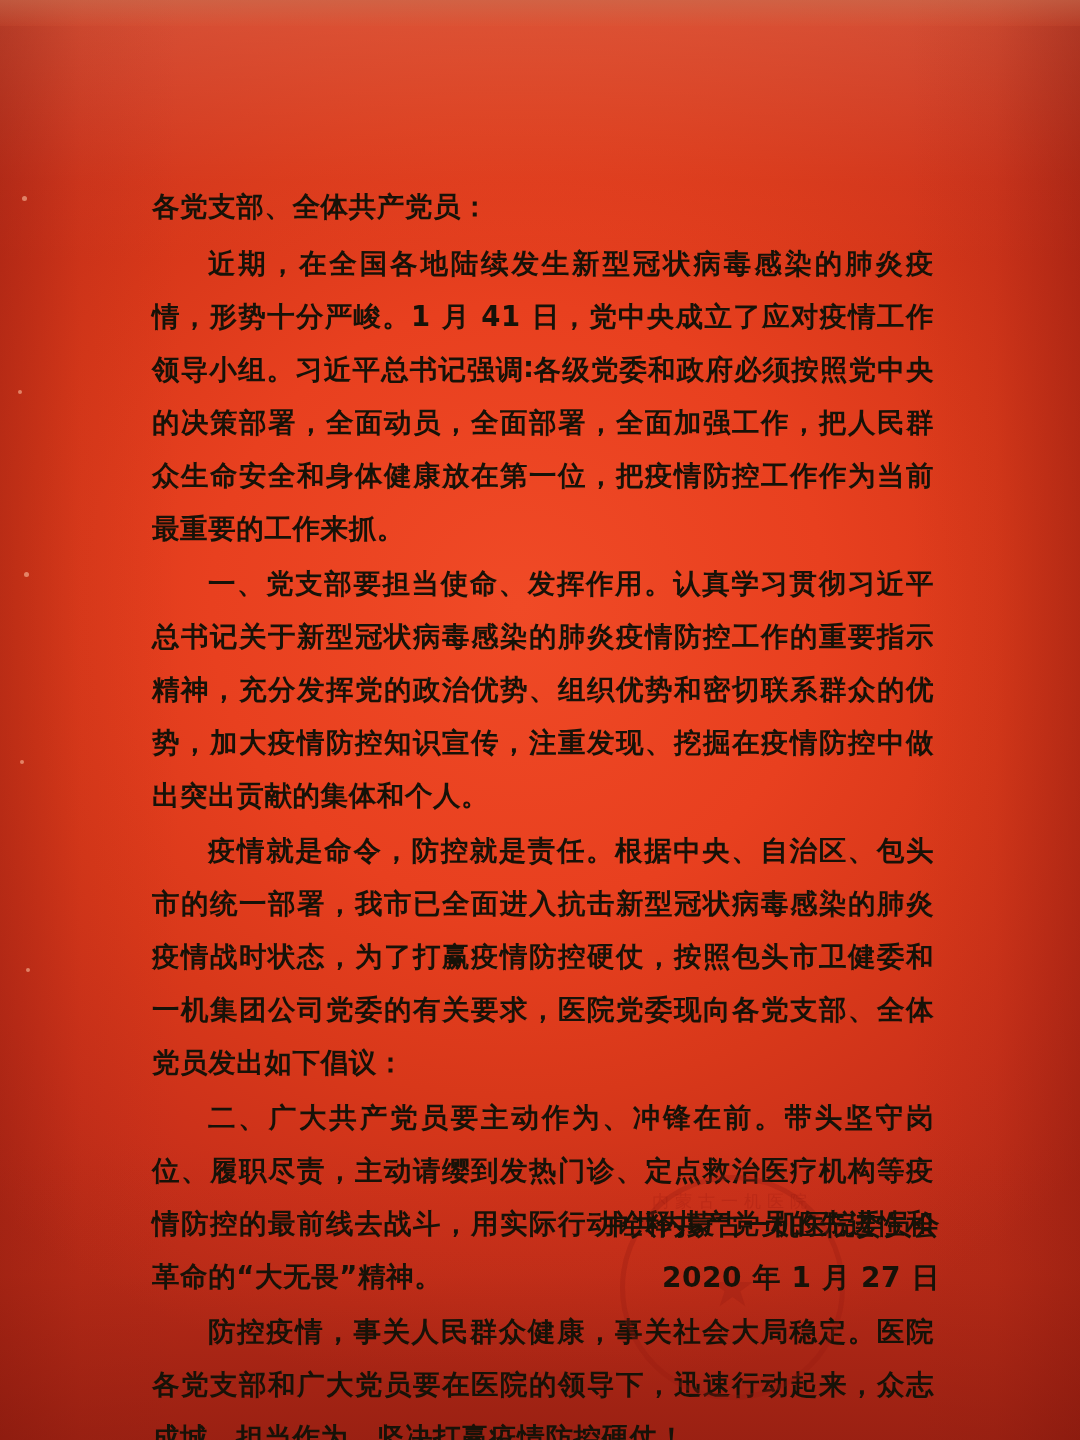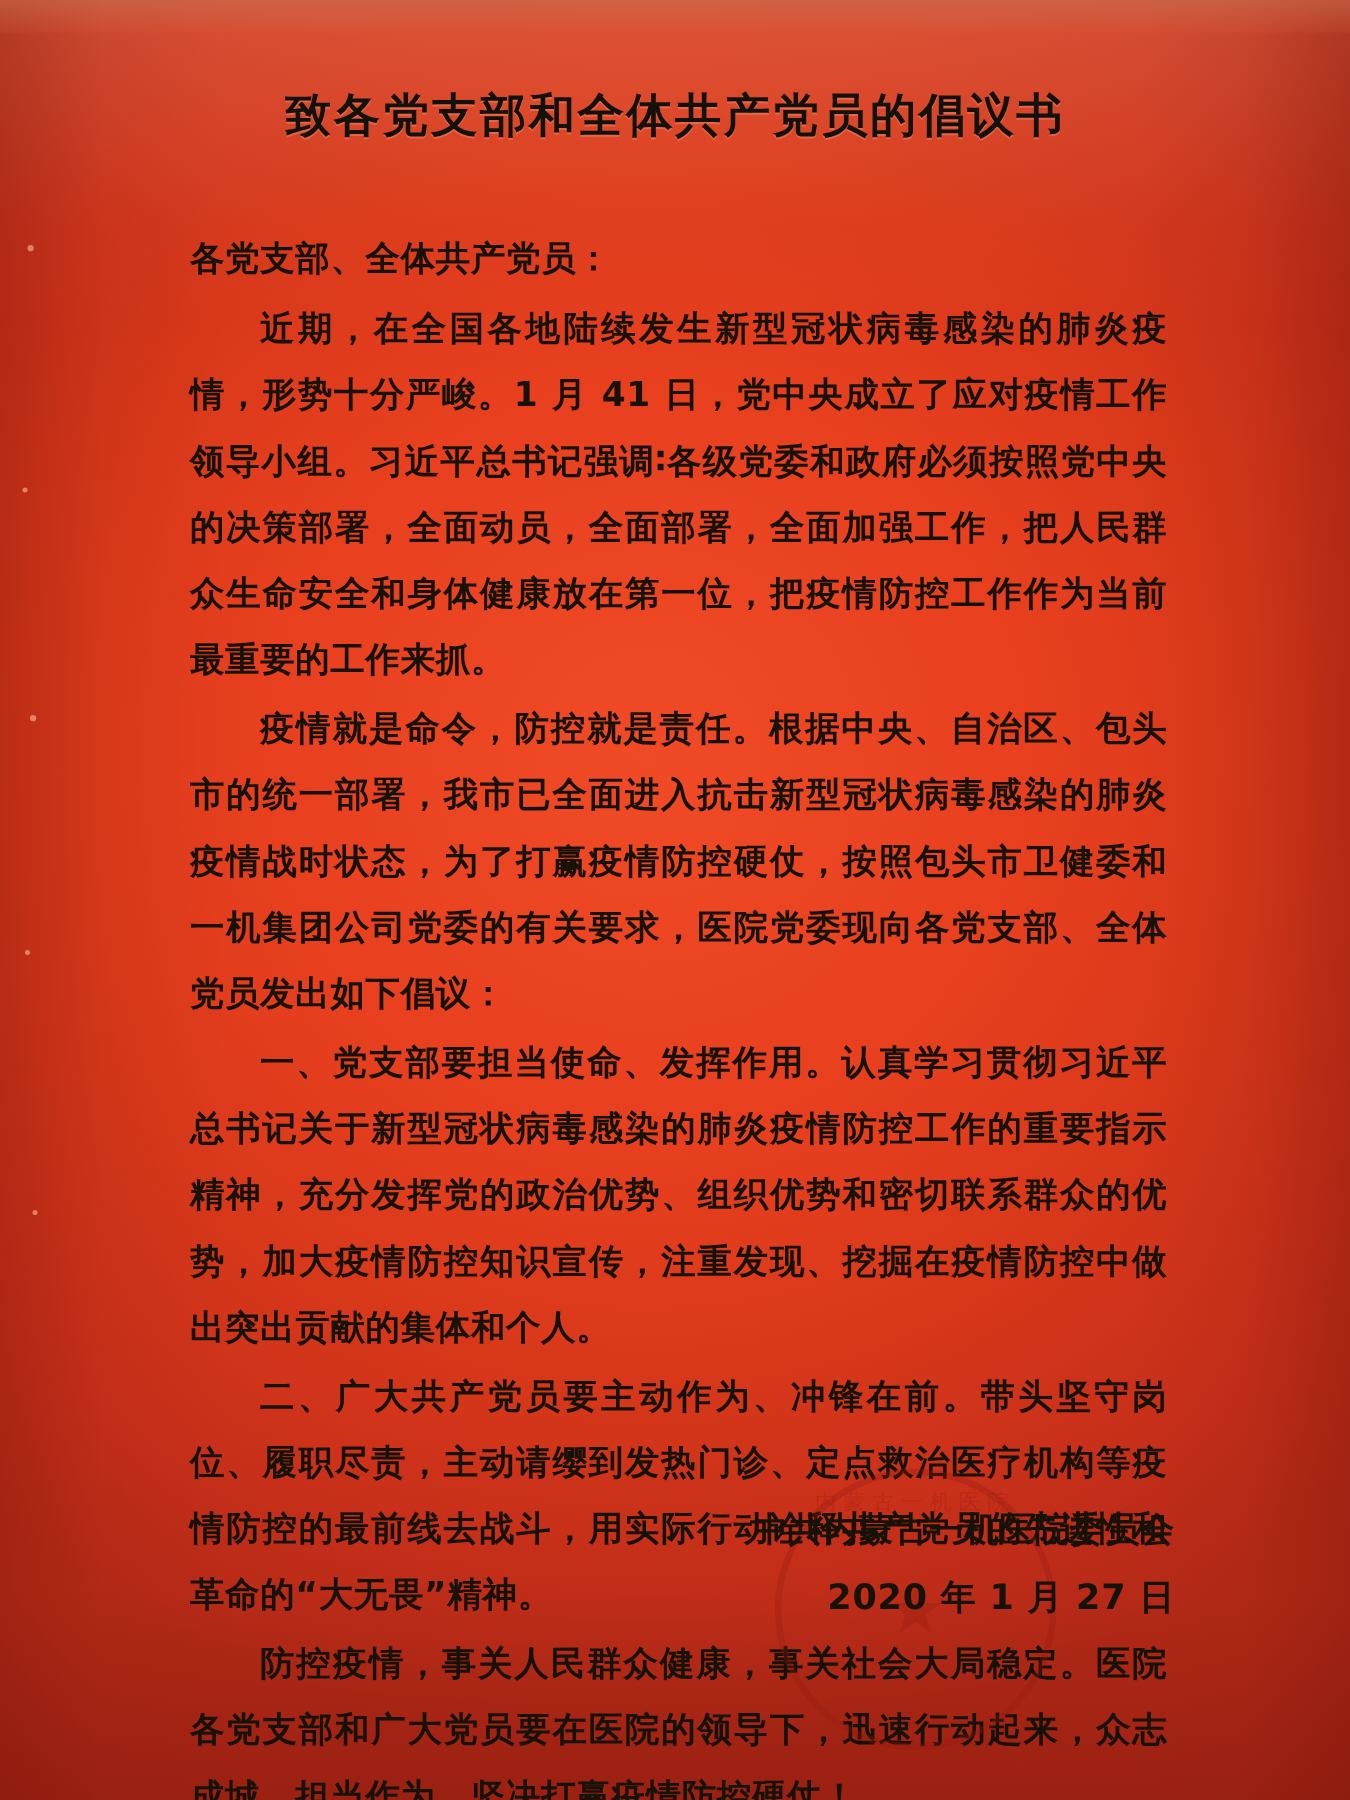--- a/index.html
+++ b/index.html
@@ -89,21 +89,20 @@
     text-align: justify;
     text-justify: inter-ideograph;
     font-weight: 600;
   }
   .para.indent {
     text-indent: 56px;
   }
   .para.salutation {
     text-indent: 0;
     margin-bottom: 4px;
-    font-family: Liberation Serif, serif;
   }
 
   .sign-block {
     position: absolute;
     right: 140px;
     top: 1197px;
     text-align: right;
     width: 360px;
   }
   .sign-line {
@@ -165,27 +164,26 @@
   <div class="edge-top-strip"></div>
 
   <div class="speck" style="left:22px;top:196px;width:5px;height:5px;"></div>
   <div class="speck" style="left:18px;top:390px;width:4px;height:4px;"></div>
   <div class="speck" style="left:24px;top:572px;width:5px;height:5px;"></div>
   <div class="speck" style="left:20px;top:760px;width:4px;height:4px;"></div>
   <div class="speck" style="left:26px;top:968px;width:4px;height:4px;"></div>
 
   <div class="doc">
 
-    <div class="doc-title">致各党支部和全体共产党员的倡议书</div>
 
     <div class="body-block">
       <p class="para salutation">各党支部、全体共产党员：</p>
       <p class="para indent">近期，在全国各地陆续发生新型冠状病毒感染的肺炎疫情，形势十分严峻。1 月 41 日，党中央成立了应对疫情工作领导小组。习近平总书记强调∶各级党委和政府必须按照党中央的决策部署，全面动员，全面部署，全面加强工作，把人民群众生命安全和身体健康放在第一位，把疫情防控工作作为当前最重要的工作来抓。</p>
+      <p class="para indent">一、党支部要担当使命、发挥作用。认真学习贯彻习近平总书记关于新型冠状病毒感染的肺炎疫情防控工作的重要指示精神，充分发挥党的政治优势、组织优势和密切联系群众的优势，加大疫情防控知识宣传，注重发现、挖掘在疫情防控中做出突出贡献的集体和个人。</p>
       <p class="para indent">疫情就是命令，防控就是责任。根据中央、自治区、包头市的统一部署，我市已全面进入抗击新型冠状病毒感染的肺炎疫情战时状态，为了打赢疫情防控硬仗，按照包头市卫健委和一机集团公司党委的有关要求，医院党委现向各党支部、全体党员发出如下倡议：</p>
-      <p class="para indent">一、党支部要担当使命、发挥作用。认真学习贯彻习近平总书记关于新型冠状病毒感染的肺炎疫情防控工作的重要指示精神，充分发挥党的政治优势、组织优势和密切联系群众的优势，加大疫情防控知识宣传，注重发现、挖掘在疫情防控中做出突出贡献的集体和个人。</p>
       <p class="para indent">二、广大共产党员要主动作为、冲锋在前。带头坚守岗位、履职尽责，主动请缨到发热门诊、定点救治医疗机构等疫情防控的最前线去战斗，用实际行动诠释共产党员的先进性和革命的“大无畏”精神。</p>
       <p class="para indent">防控疫情，事关人民群众健康，事关社会大局稳定。医院各党支部和广大党员要在医院的领导下，迅速行动起来，众志成城、担当作为，坚决打赢疫情防控硬仗！</p>
     </div>
 
     <div class="seal">
       <div class="seal-text">内蒙古一机医院</div>
       <div class="seal-star">★</div>
     </div>
 
     <div class="sign-block">

